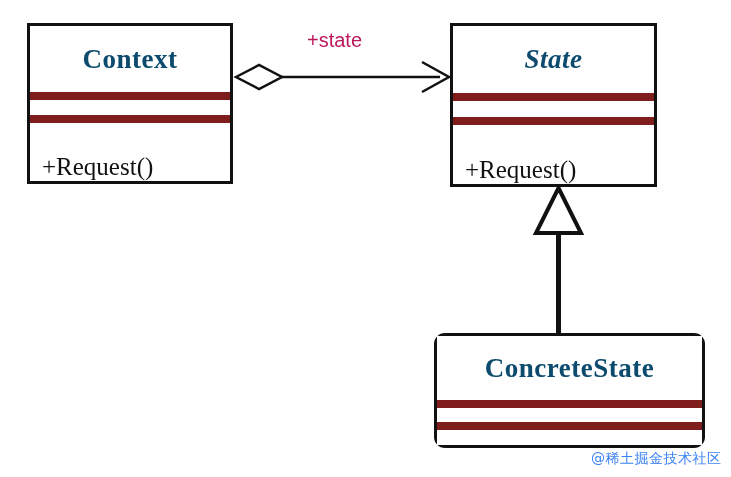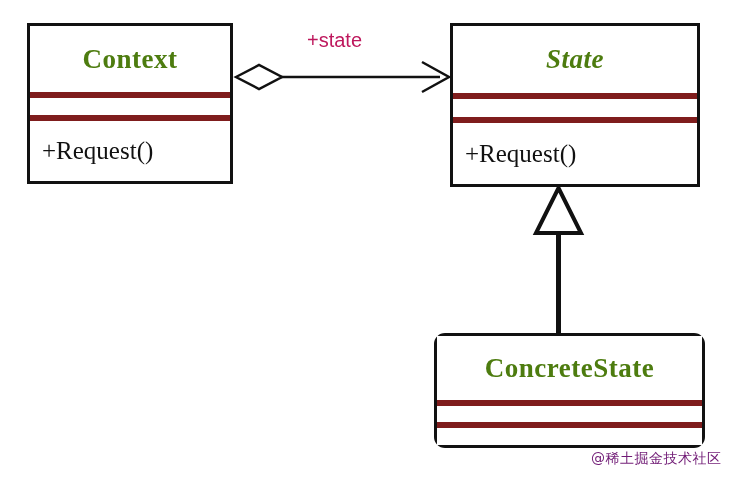--- a/index.html
+++ b/index.html
@@ -27,27 +27,28 @@
   }
   .uml-compartment {
     box-sizing: border-box;
     display: flex;
     align-items: center;
     justify-content: center;
     background: #ffffff;
     overflow: hidden;
   }
   .compartment-divider {
-    border-top: 6px solid #7f1d1d;
+    border-top: 8px solid #7f1d1d;
+    align-items: flex-end;
   }
   .class-name {
     font-family: "Liberation Serif", serif;
     font-weight: bold;
     font-size: 27px;
-    color: #4d7c0f;
+    color: #0c4a6e;
     letter-spacing: 0.5px;
     white-space: nowrap;
   }
   .class-name.abstract {
     font-style: italic;
   }
   .member-text {
     font-family: "Liberation Serif", serif;
     font-size: 25px;
     color: #111111;
@@ -65,21 +66,21 @@
     width: 206px;
     height: 161px;
   }
   #class-context .c-head  { height: 66px; }
   #class-context .c-attrs { height: 23px; }
   #class-context .c-ops   { flex: 1 1 auto; }
 
   #class-state {
     left: 450px;
     top: 23px;
-    width: 250px;
+    width: 207px;
     height: 164px;
   }
   #class-state .c-head  { height: 67px; }
   #class-state .c-attrs { height: 24px; }
   #class-state .c-ops   { flex: 1 1 auto; }
 
   #class-concretestate {
     left: 434px;
     top: 333px;
     width: 271px;
@@ -120,21 +121,21 @@
     margin-left: 9px;
   }
 
   
   #watermark {
     position: absolute;
     left: 591px;
     top: 450px;
     font-family: "DejaVu Sans", sans-serif;
     font-size: 14px;
-    color: #701a75;
+    color: #3b82f6;
     white-space: nowrap;
     letter-spacing: 0.5px;
   }
 </style>
 </head>
 <body>
 
 <div id="canvas">
 
   <svg class="connector-svg" viewBox="0 0 731 477" xmlns="http://www.w3.org/2000/svg">

